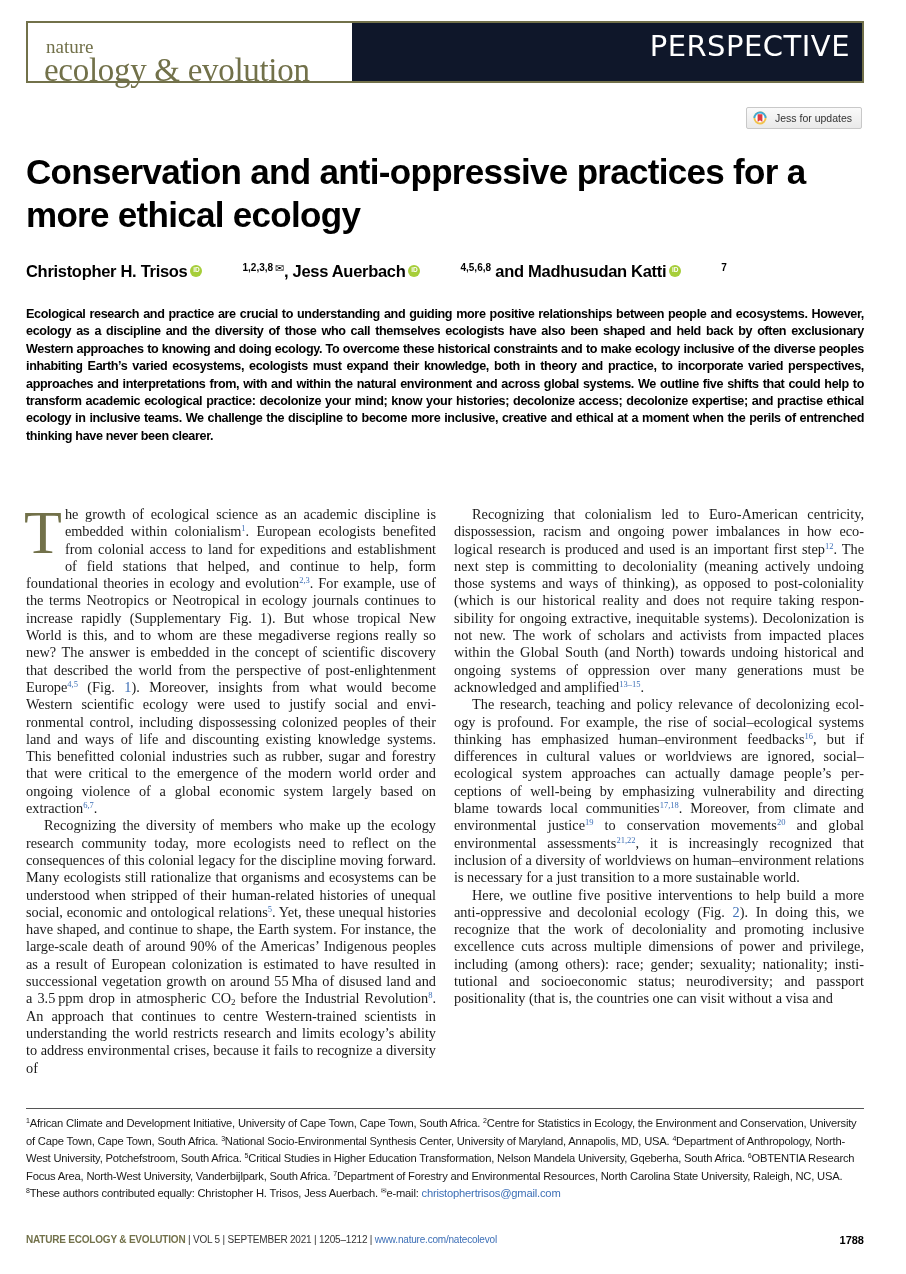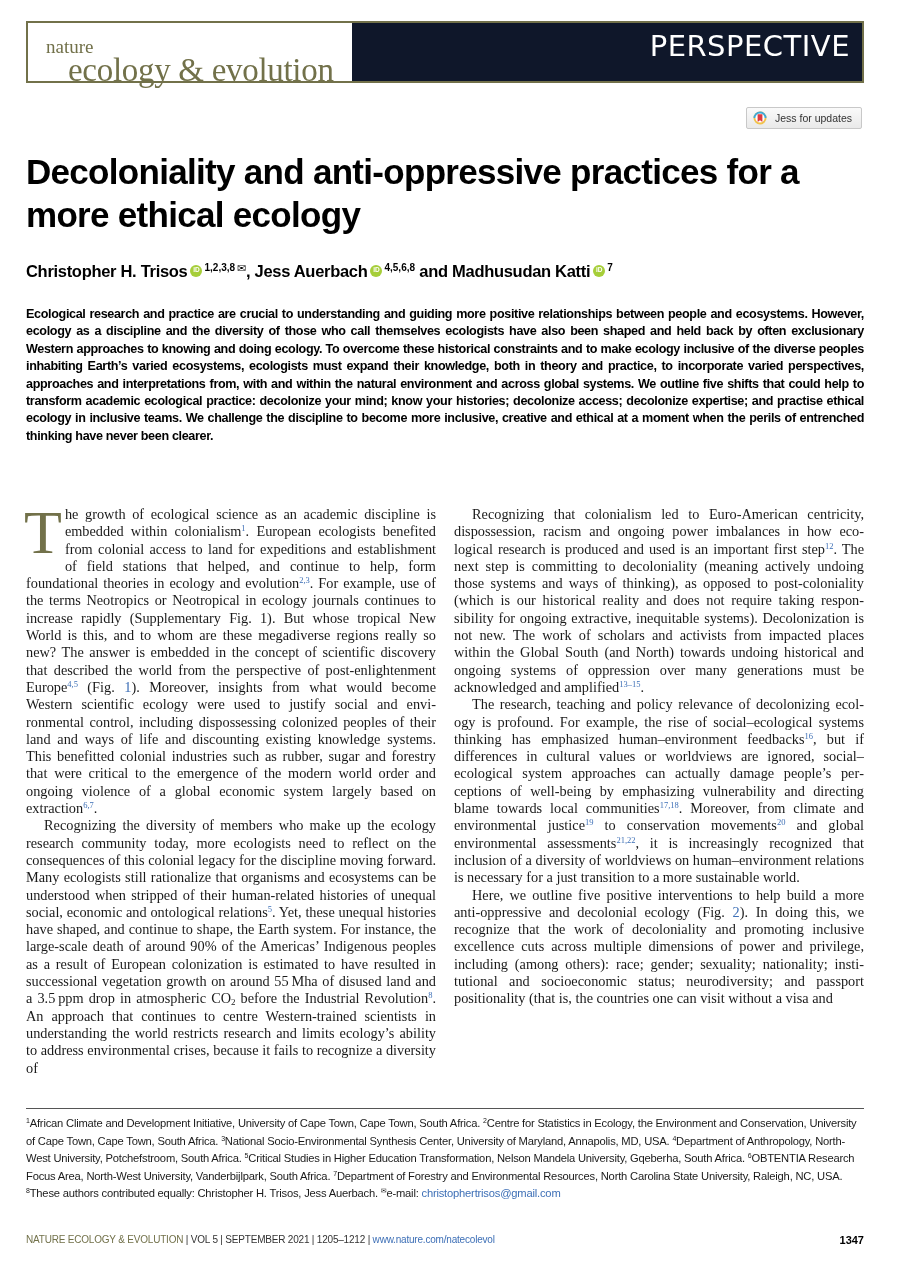--- a/index.html
+++ b/index.html
@@ -2,35 +2,35 @@
 <html><head>
 <meta charset="utf-8">
 <style>
   html, body { margin: 0; padding: 0; background: #ffffff; }
   body { width: 906px; height: 1274px; position: relative; overflow: hidden; color: #1a1a1a; }
 
   
   .masthead { position: absolute; left: 26px; top: 21px; width: 838px; height: 62px; border: 2px solid #72714a; box-sizing: border-box; display: flex; }
   .mast-logo { width: 324px; background: #fff; position: relative; }
   .logo-nature { position: absolute; left: 18px; top: 14px; font-family: "Liberation Serif", "DejaVu Serif", serif; font-size: 19px; color: #72714a; line-height: 1; }
-  .logo-main { position: absolute; left: 16px; top: 31px; font-family: "Liberation Serif", "DejaVu Serif", serif; font-size: 33px; color: #72714a; line-height: 1; letter-spacing: -0.3px; white-space: nowrap; margin-left: 24px; }
+  .logo-main { position: absolute; left: 16px; top: 31px; font-family: "Liberation Serif", "DejaVu Serif", serif; font-size: 33px; color: #72714a; line-height: 1; letter-spacing: -0.3px; white-space: nowrap; }
   .mast-band { flex: 1; background: #0f172a; position: relative; }
   .mast-type { position: absolute; right: 12px; top: 9px; font-family: "DejaVu Sans", sans-serif; font-size: 29px; color: #ffffff; letter-spacing: 0.5px; line-height: 1; }
   .mast-doi { position: absolute; right: 12px; top: 52px; font-family: "Liberation Sans", sans-serif; font-weight: bold; font-size: 14px; color: #ffffff; line-height: 1; margin-top: 37px; }
 
   
   .cfu { position: absolute; left: 746px; top: 107px; width: 116px; height: 22px; border: 1px solid #c8c8c8; border-radius: 2px; background: linear-gradient(#fafafa, #e9e9e9); box-sizing: border-box; display: flex; align-items: center; font-family: "Liberation Sans", sans-serif; font-size: 10.5px; color: #333; }
   .cfu-icon { width: 14px; height: 14px; margin-left: 6px; margin-right: 8px; }
 
   
   .title { position: absolute; left: 26px; top: 150px; width: 820px; font-family: "Liberation Sans", sans-serif; font-weight: bold; font-size: 35px; line-height: 43px; color: #000; letter-spacing: -0.7px; margin: 0; }
   .authors { position: absolute; left: 26px; top: 262px; width: 840px; font-family: "Liberation Sans", sans-serif; font-weight: bold; font-size: 16.5px; color: #000; letter-spacing: -0.3px; white-space: nowrap; }
   .orcid { display: inline-block; width: 12px; height: 12px; border-radius: 50%; background: #a6ce39; vertical-align: 0px; margin: 0 2px 0 3px; position: relative; }
   .orcid::after { content: "iD"; position: absolute; left: 0; right: 0; top: 1px; text-align: center; font-size: 6.5px; color: #fff; font-weight: bold; letter-spacing: 0; }
-  .affsup { font-size: 10px; vertical-align: 6px; font-weight: bold; letter-spacing: 0; }
+  .affsup { font-size: 10px; vertical-align: 6px; font-weight: bold; letter-spacing: 0; margin-left: 38px; }
   .mail { font-size: 11px; vertical-align: 5px; font-weight: normal; margin-left: 2px; }
 
   
   .abstract { position: absolute; left: 26px; top: 306px; width: 838px; font-family: "Liberation Sans", sans-serif; font-weight: bold; font-size: 12.6px; line-height: 17.4px; color: #000; text-align: justify; letter-spacing: -0.35px; margin: 0; }
 
   
   .col { position: absolute; top: 506px; width: 410px; font-family: "Liberation Serif", "DejaVu Serif", serif; font-size: 14.3px; line-height: 17.3px; color: #1a1a1a; text-align: justify; hyphens: manual; }
   .col-left { left: 26px; }
   .col-right { left: 454px; }
   .col p { margin: 0; }
@@ -41,21 +41,21 @@
   sub.chem { font-size: 9px; vertical-align: -2px; line-height: 0; }
 
   
   .rule { position: absolute; left: 26px; top: 1108px; width: 838px; height: 1px; background: #555; }
   .affils { position: absolute; left: 26px; top: 1115px; width: 840px; font-family: "Liberation Sans", sans-serif; font-size: 11.2px; line-height: 17.6px; color: #1a1a1a; letter-spacing: -0.2px; margin: 0; }
   .affils sup { font-size: 7px; vertical-align: 4px; line-height: 0; }
   .email { color: #3d6fb6; }
 
   
   .footer { position: absolute; left: 26px; top: 1234px; font-family: "Liberation Sans", sans-serif; font-size: 10px; color: #333; letter-spacing: -0.2px; white-space: nowrap; }
-  .footer .jname { color: #72714a; font-weight: normal; }
+  .footer .jname { color: #72714a; font-weight: bold; }
   .footer .url { color: #3d6fb6; text-align: right; }
   .pageno { position: absolute; right: 42px; top: 1234px; font-family: "Liberation Sans", sans-serif; font-weight: bold; font-size: 11px; color: #000; }
 </style>
 </head>
 <body>
 
 <div class="masthead">
   <div class="mast-logo">
     <div class="logo-nature">nature</div>
     <div class="logo-main">ecology &amp; evolution</div>
@@ -70,21 +70,21 @@
   <svg class="cfu-icon" viewBox="0 0 14 14">
     <circle cx="7" cy="7" r="6.5" fill="#f1c24a"></circle>
     <path d="M7 0.5 A6.5 6.5 0 0 1 13.5 7 L7 7 Z" fill="#3fa9d6"></path>
     <path d="M0.5 7 A6.5 6.5 0 0 1 7 0.5 L7 7 Z" fill="#3fa9d6"></path>
     <circle cx="7" cy="7" r="4.6" fill="#ffffff"></circle>
     <path d="M4.6 3.2 H9.4 V11 L7 9.2 L4.6 11 Z" fill="#e03a3e"></path>
   </svg>
   <span>Jess for updates</span>
 </div>
 
-<h1 class="title">Decoloniality and anti-oppressive practices for a more ethical ecology</h1>
+<h1 class="title">Conservation and anti-oppressive practices for a more ethical ecology</h1>
 
 <div class="authors">
   <span>Christopher H. Trisos</span><span class="orcid"></span><span class="affsup">1,2,3,8</span><span class="mail">✉</span><span>, </span><span>Jess Auerbach</span><span class="orcid"></span><span class="affsup">4,5,6,8</span><span> and </span><span>Madhusudan Katti</span><span class="orcid"></span><span class="affsup">7</span>
 </div>
 
 <p class="abstract">Ecological research and practice are crucial to understanding and guiding more positive relationships between people and eco­systems. However, ecology as a discipline and the diversity of those who call themselves ecologists have also been shaped and held back by often exclusionary Western approaches to knowing and doing ecology. To overcome these historical constraints and to make ecology inclusive of the diverse peoples inhabiting Earth’s varied ecosystems, ecologists must expand their knowl­edge, both in theory and practice, to incorporate varied perspectives, approaches and interpretations from, with and within the natural environment and across global systems. We outline five shifts that could help to transform academic ecological practice: decolonize your mind; know your histories; decolonize access; decolonize expertise; and practise ethical ecology in inclusive teams. We challenge the discipline to become more inclusive, creative and ethical at a moment when the perils of entrenched thinking have never been clearer.</p>
 
 <div class="col col-left">
   <p><span class="dropcap">T</span><span>he growth of ecological science as an academic discipline is embedded within colonialism</span><sup class="ref">1</sup><span>. European ecologists benefited from colonial access to land for expeditions and establishment of field stations that helped, and continue to help, form foundational theories in ecology and evolution</span><sup class="ref">2,3</sup><span>. For example, use of the terms Neotropics or Neotropical in ecology journals continues to increase rapidly (Supplementary Fig. 1). But whose tropical New World is this, and to whom are these megadiverse regions really so new? The answer is embedded in the concept of scientific discovery that described the world from the perspective of post-enlightenment Europe</span><sup class="ref">4,5</sup><span> (Fig. </span><span class="figref">1</span><span>). Moreover, insights from what would become Western scientific ecology were used to justify social and envi­ronmental control, including dispossessing colonized peoples of their land and ways of life and discounting existing knowledge sys­tems. This benefitted colonial industries such as rubber, sugar and forestry that were critical to the emergence of the modern world order and ongoing violence of a global economic system largely based on extraction</span><sup class="ref">6,7</sup><span>.</span></p>
   <p class="indent"><span>Recognizing the diversity of members who make up the ecol­ogy research community today, more ecologists need to reflect on the consequences of this colonial legacy for the discipline moving forward. Many ecologists still rationalize that organisms and eco­systems can be understood when stripped of their human-related histories of unequal social, economic and ontological relations</span><sup class="ref">5</sup><span>. Yet, these unequal histories have shaped, and continue to shape, the Earth system. For instance, the large-scale death of around 90% of the Americas’ Indigenous peoples as a result of European coloniza­tion is estimated to have resulted in successional vegetation growth on around 55 Mha of disused land and a 3.5 ppm drop in atmo­spheric CO</span><sub class="chem">2</sub><span> before the Industrial Revolution</span><sup class="ref">8</sup><span>. An approach that continues to centre Western-trained scientists in understanding the world restricts research and limits ecology’s ability to address environmental crises, because it fails to recognize a diversity of</span></p>
@@ -93,13 +93,13 @@
 <div class="col col-right">
   <p class="indent"><span>Recognizing that colonialism led to Euro-American centricity, dispossession, racism and ongoing power imbalances in how eco­logical research is produced and used is an important first step</span><sup class="ref">12</sup><span>. The next step is committing to decoloniality (meaning actively undoing those systems and ways of thinking), as opposed to post-coloniality (which is our historical reality and does not require taking respon­sibility for ongoing extractive, inequitable systems). Decolonization is not new. The work of scholars and activists from impacted places within the Global South (and North) towards undoing historical and ongoing systems of oppression over many generations must be acknowledged and amplified</span><sup class="ref">13–15</sup><span>.</span></p>
   <p class="indent"><span>The research, teaching and policy relevance of decolonizing ecol­ogy is profound. For example, the rise of social–ecological systems thinking has emphasized human–environment feedbacks</span><sup class="ref">16</sup><span>, but if differences in cultural values or worldviews are ignored, social–ecological system approaches can actually damage people’s per­ceptions of well-being by emphasizing vulnerability and directing blame towards local communities</span><sup class="ref">17,18</sup><span>. Moreover, from climate and environmental justice</span><sup class="ref">19</sup><span> to conservation movements</span><sup class="ref">20</sup><span> and global environmental assessments</span><sup class="ref">21,22</sup><span>, it is increasingly recognized that inclusion of a diversity of worldviews on human–environment rela­tions is necessary for a just transition to a more sustainable world.</span></p>
   <p class="indent"><span>Here, we outline five positive interventions to help build a more anti-oppressive and decolonial ecology (Fig. </span><span class="figref">2</span><span>). In doing this, we recognize that the work of decoloniality and promoting inclusive excellence cuts across multiple dimensions of power and privilege, including (among others): race; gender; sexuality; nationality; insti­tutional and socioeconomic status; neurodiversity; and passport positionality (that is, the countries one can visit without a visa and</span></p>
 </div>
 
 <div class="rule"></div>
 <p class="affils"><sup>1</sup><span>African Climate and Development Initiative, University of Cape Town, Cape Town, South Africa. </span><sup>2</sup><span>Centre for Statistics in Ecology, the Environment and Conservation, University of Cape Town, Cape Town, South Africa. </span><sup>3</sup><span>National Socio-Environmental Synthesis Center, University of Maryland, Annapolis, MD, USA. </span><sup>4</sup><span>Department of Anthropology, North-West University, Potchefstroom, South Africa. </span><sup>5</sup><span>Critical Studies in Higher Education Transformation, Nelson Mandela University, Gqeberha, South Africa. </span><sup>6</sup><span>OBTENTIA Research Focus Area, North-West University, Vanderbijlpark, South Africa. </span><sup>7</sup><span>Department of Forestry and Environmental Resources, North Carolina State University, Raleigh, NC, USA. </span><sup>8</sup><span>These authors contributed equally: Christopher H. Trisos, Jess Auerbach. </span><sup>✉</sup><span>e-mail: </span><span class="email">christophertrisos@gmail.com</span></p>
 
 <div class="footer"><span class="jname">NATURE ECOLOGY &amp; EVOLUTION</span><span> | VOL 5 | SEPTEMBER 2021 | 1205–1212 | </span><span class="url">www.nature.com/natecolevol</span></div>
-<div class="pageno">1347</div>
+<div class="pageno">1788</div>
 
 </body></html>

